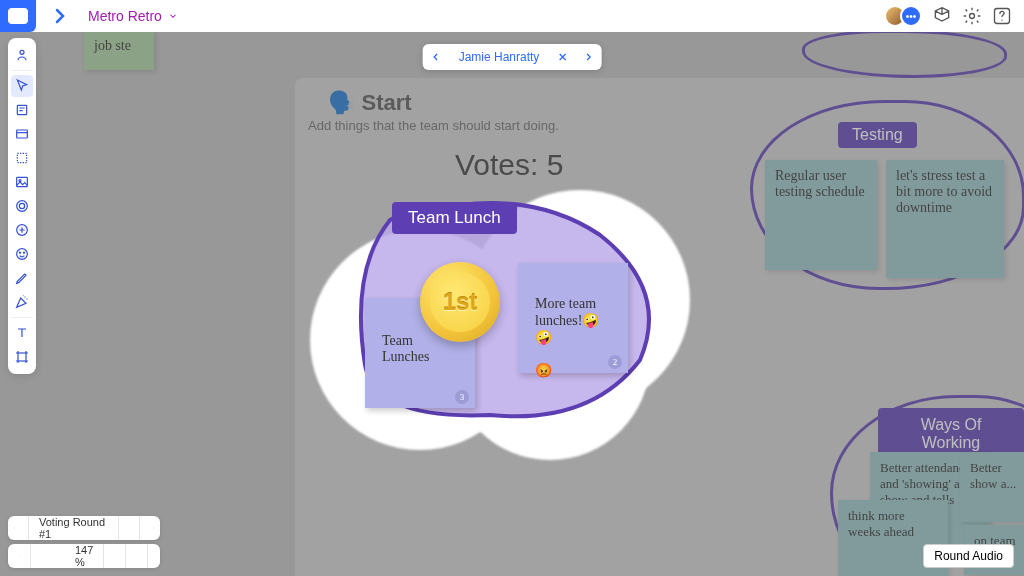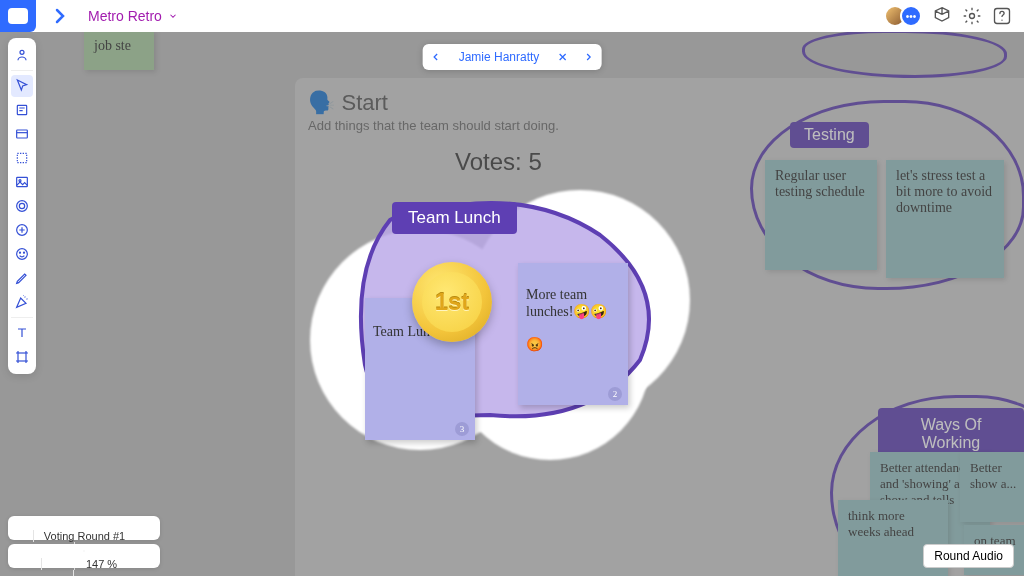--- a/index.html
+++ b/index.html
@@ -19,53 +19,53 @@
   .top-icon { width:20px;height:20px;display:flex;align-items:center;justify-content:center;color:#555;cursor:pointer;}
 
   
   .toolbox { position:absolute; top:38px; left:8px; width:28px; background:#fff; border-radius:8px; box-shadow:0 2px 8px rgba(0,0,0,.12); display:flex; flex-direction:column; align-items:center; padding:6px 0; gap:2px; z-index:90;}
   .tool { width:22px; height:22px; display:flex;align-items:center;justify-content:center;border-radius:4px;cursor:pointer;color:#3450d6;}
   .tool.selected { background:#e3e9ff; }
   .tool svg { width:16px;height:16px;stroke:currentColor;fill:none;stroke-width:1.8;}
 
   
   .bottombar { position:absolute; bottom:8px; left:8px; display:flex;flex-direction:column;gap:4px;z-index:90;}
-  .brow { background:#fff; border-radius:6px; box-shadow:0 1px 4px rgba(0,0,0,.12); display:flex; align-items:center; height:24px;flex-direction:column;}
+  .brow { background:#fff; border-radius:6px; box-shadow:0 1px 4px rgba(0,0,0,.12); display:flex; align-items:center; height:24px;}
   .brow .seg { padding:0 10px; font-size:11px; color:#333; display:flex;align-items:center;height:100%;cursor:pointer;}
   .brow .seg + .seg { border-left:1px solid #e4e4e4;}
   .seg svg { width:14px;height:14px;stroke:#555;fill:none;stroke-width:1.8;}
 
   
   .dim { position:absolute; inset:0; background:rgba(100,100,100,0.42); z-index:30; pointer-events:none;}
 
   
   .userpill { position:absolute; top:44px; left:50%; transform:translateX(-50%); background:#fff; border-radius:6px; box-shadow:0 1px 6px rgba(0,0,0,.18); height:26px; display:flex; align-items:center; z-index:95;}
   .userpill .pctl { width:26px;height:26px;display:flex;align-items:center;justify-content:center;color:#2f6bff;cursor:pointer;}
   .userpill .pname { padding:0 10px; font-size:12px; color:#2f6bff;}
 
   
   .canvas { position:absolute; inset:0; z-index:20;}
   .cnote { position:absolute; font-family: 'Comic Sans MS', 'Marker Felt', cursive; font-size:14px; color:#2c2c2c; padding:8px 10px; box-shadow:2px 2px 5px rgba(0,0,0,.15);}
   .grp-title { position:absolute; background:#5e3fb3; color:#fff; padding:4px 14px; border-radius:4px; font-size:16px; font-family:-apple-system,Arial,sans-serif;}
   .blob-outline { position:absolute; border:3px solid #5e3fb3; border-radius:50% 45% 52% 48% / 48% 52% 45% 55%; background:rgba(180,170,230,.0);}
 
   .start-panel { position:absolute; left:295px; top:78px; right:0; bottom:0; background:#cfcfcf; border-radius:8px 0 0 0; }
   .start-head { position:absolute; left:308px; top:90px; }
-  .start-head h2 { font-size:22px; color:#555; font-weight:400;}
+  .start-head h2 { font-size:22px; color:#555; font-weight:700;margin-left:20px;}
   .start-head p { font-size:13px; color:#6a6a6a; margin-top:2px;}
 
   
   .spotlight { position:absolute; z-index:50; }
   .halo { position:absolute; width:220px; height:220px; background:#fff; border-radius:50%; filter: blur(1px);}
-  .votes { position:absolute; font-size:24px; color:#4a4a4a; z-index:55;}
+  .votes { position:absolute; font-size:30px; color:#4a4a4a; z-index:55;}
   .medal { position:absolute; width:80px;height:80px; z-index:70;}
   .medal .outer{position:absolute;inset:0;border-radius:50%;background:radial-gradient(circle at 35% 30%, #ffe873, #f3c43a 60%, #d6a520);box-shadow:0 4px 10px rgba(0,0,0,.25);}
   .medal .inner{position:absolute;top:10px;left:10px;right:10px;bottom:10px;border-radius:50%;background:radial-gradient(circle at 40% 35%, #ffe873, #f6cf3f);}
   .medal .txt{position:absolute;inset:0;display:flex;align-items:center;justify-content:center;font-size:24px;font-weight:800;color:#e0a61a;text-shadow:0 1px 0 #fff5c0, 0 -1px 0 #b88a10;}
-  .snote { position:absolute; background:#b1b0e8; width:110px; height:142px; padding:8px; font-family:'Comic Sans MS',cursive; font-size:14px; color:#333; box-shadow:2px 3px 6px rgba(0,0,0,.2); z-index:60;}
+  .snote { position:absolute; background:#b1b0e8; width:110px; height:110px; padding:17px; font-family:'Comic Sans MS',cursive; font-size:14px; color:#333; box-shadow:2px 3px 6px rgba(0,0,0,.2); z-index:60;}
   .snote .cnt { position:absolute; bottom:4px; right:6px; width:14px;height:14px;border-radius:50%;background:#9d9cd6;color:#fff;font-size:9px;display:flex;align-items:center;justify-content:center;}
   .teamlunch-label { position:absolute; background:#5e3fb3; color:#fff; padding:6px 16px; border-radius:4px; font-size:17px; z-index:65;}
 
   .join-audio { position:absolute; bottom:8px; right:10px; background:#fff; border:1px solid #ccc; border-radius:4px; padding:4px 10px; font-size:12px; z-index:95; cursor:pointer;}
 
   .hidden-green { background:#a9cfa0;}
   .hidden-teal { background:#97c3c4;}
 </style>
 </head>
 <body>
@@ -75,21 +75,21 @@
 
   <div class="cnote hidden-green" style="left:84px; top:30px; width:70px; height:40px;"><span>job ste</span></div>
 
   <div class="start-head">
     <h2>🗣️ <span>Start</span></h2>
     <p>Add things that the team should start doing.</p>
   </div>
 
   <div class="blob-outline" style="left:750px; top:100px; width:275px; height:190px;"></div>
   <div class="blob-outline" style="left:802px; top:30px; width:205px; height:48px; border-radius:40% 50% 45% 55%;"></div>
-  <div class="grp-title" style="left:790px; top:122px;"><span>Testing</span></div>
+  <div class="grp-title" style="left:838px; top:122px;"><span>Testing</span></div>
   <div class="cnote hidden-teal" style="left:886px; top:160px; width:118px; height:118px;"><span>let's stress test a bit more to avoid downtime</span></div>
   <div class="cnote hidden-teal" style="left:765px; top:160px; width:112px; height:110px;"><span>Regular user testing schedule</span></div>
 
   <div class="blob-outline" style="left:830px; top:395px; width:260px; height:210px;"></div>
   <div class="grp-title" style="left:878px; top:408px; padding:8px 20px; text-align:center;"><span>Ways Of Working</span></div>
   <div class="cnote hidden-teal" style="left:870px; top:452px; width:120px; height:110px; font-size:13px;"><span>Better attendance and 'showing' and show and tells</span></div>
   <div class="cnote hidden-teal" style="left:838px; top:500px; width:110px; height:80px; font-size:13px;"><span>think more weeks ahead</span></div>
   <div class="cnote hidden-teal" style="left:960px; top:452px; width:70px; height:70px; font-size:13px;"><span>Better show a...</span></div>
   <div class="cnote hidden-teal" style="left:964px; top:525px; width:70px; height:50px; font-size:13px;"><span>on team</span></div>
 </div>
@@ -113,21 +113,21 @@
     <span style="display:block;margin-top:18px;">Team Lunches</span>
     <span class="cnt">3</span>
   </div>
   <div class="snote" style="left:218px; top:123px; white-space:pre-line;">
     <span>More team lunches!🤪🤪
 
 😡</span>
     <span class="cnt">2</span>
   </div>
 
-  <div class="medal" style="left:112px; top:122px;">
+  <div class="medal" style="left:120px; top:122px;">
     <div class="outer"></div>
       <div class="inner"></div>
     <div class="txt">1st</div>
   </div>
 </div>
 
 <div class="topbar">
   <div class="logo-box">
       <div class="logo-face"></div>
     </div>

